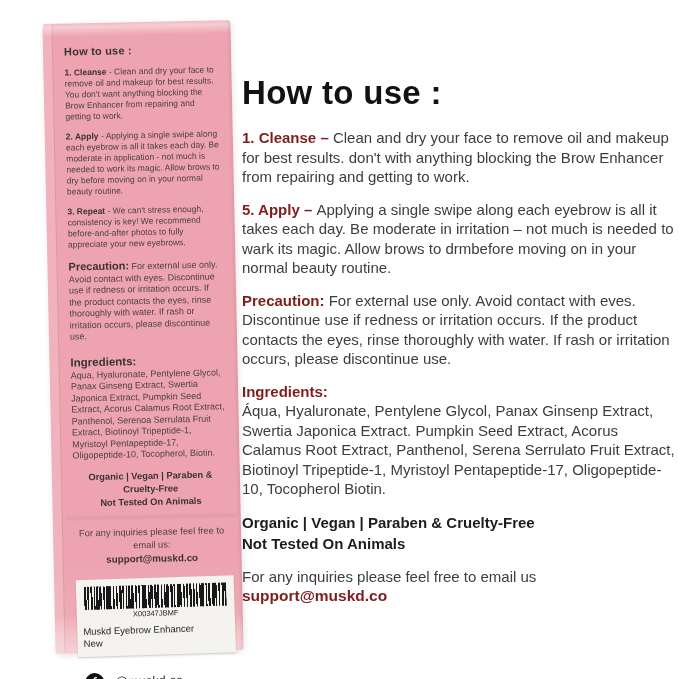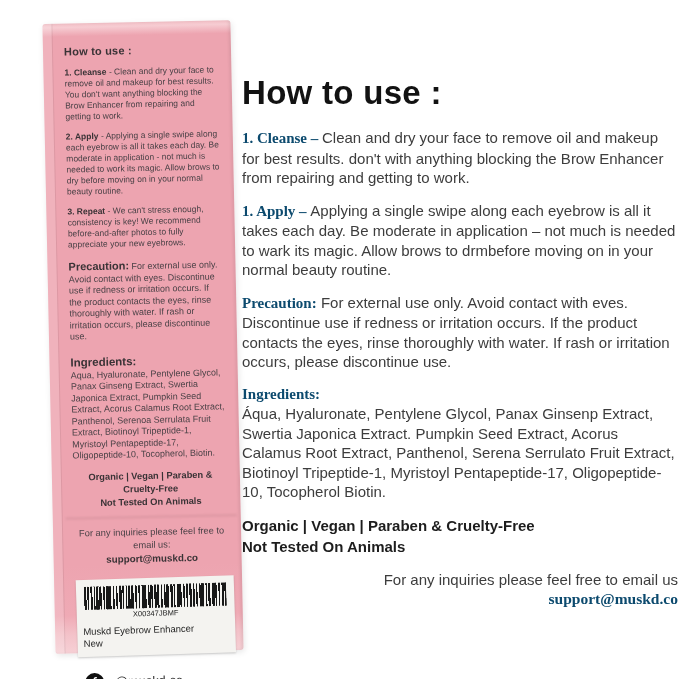--- a/index.html
+++ b/index.html
@@ -44,24 +44,24 @@
   .soc-row{display:flex;align-items:center;gap:11px;}
   .soc-icon{width:19px;height:19px;flex:0 0 19px;box-sizing:border-box;}
   .fb{border-radius:50%;background:#101010;color:#fff;font-weight:bold;font-size:13px;
       display:flex;align-items:center;justify-content:center;font-family:"Liberation Serif",serif;}
   .soc-handle{font-size:12.5px;color:#2c2c2c;letter-spacing:.2px;}
 
   
   .panel{position:absolute;left:242px;top:74px;width:436px;color:#3d3d3d;}
   .panel h1{font-size:33px;font-weight:800;color:#121212;margin:0 0 16px;letter-spacing:.3px;}
   .pp{font-size:15px;line-height:19.5px;margin:0 0 13px;white-space:pre-wrap;}
-  .pp strong{color:#0c4a6e;font-family:Liberation Serif, serif;}
+  .pp strong{color:#7f1d1d;}
   .pp .block{display:block;}
   .claims{font-weight:bold;color:#1d1d1d;line-height:21px;margin-top:3px;}
-  .inq{margin-top:9px;text-align:right;}
+  .inq{margin-top:9px;}
   .inq strong{font-size:15.5px;}
 </style>
 </head>
 <body>
 
 <div class="stage">
 
   <div class="box">
     <div class="bx-h">How to use :</div>
 
@@ -97,21 +97,21 @@
 
     </div>
 
   </div>
 
   <div class="panel">
     <h1>How to use :</h1>
 
     <p class="pp"><strong>1. Cleanse – </strong><span>Clean and dry your face to remove oil and makeup for best results. don't with anything blocking the Brow Enhancer from repairing and getting to work.</span></p>
 
-    <p class="pp"><strong>1. Apply – </strong><span>Applying a single swipe along each eyebrow is all it takes each day. Be moderate in application – not much is needed to wark its magic. Allow brows to drmbefore moving on in your normal beauty routine.</span></p>
+    <p class="pp"><strong>5. Apply – </strong><span>Applying a single swipe along each eyebrow is all it takes each day. Be moderate in irritation – not much is needed to wark its magic. Allow brows to drmbefore moving on in your normal beauty routine.</span></p>
 
 
     <p class="pp"><strong>Precaution:</strong><span> For external use only. Avoid contact with eves. Discontinue use if redness or irritation occurs. If the product contacts the eyes, rinse thoroughly with water. If rash or irritation occurs, please discontinue use.</span></p>
 
     <p class="pp"><strong class="block">Ingredients:</strong><span>Áqua, Hyaluronate, Pentylene Glycol, Panax Ginsenp Extract, Swertia Japonica Extract. Pumpkin Seed Extract, Acorus Calamus Root Extract, Panthenol, Serena Serrulato Fruit Extract, Biotinoyl Tripeptide-1, Myristoyl Pentapeptide-17, Oligopeptide-10, Tocopherol Biotin.</span></p>
 
     <p class="pp claims">Organic | Vegan | Paraben &amp; Cruelty-Free
 Not Tested On Animals</p>
 
     <p class="pp inq"><span class="block">For any inquiries please feel free to email us</span><strong>support@muskd.co</strong></p>

